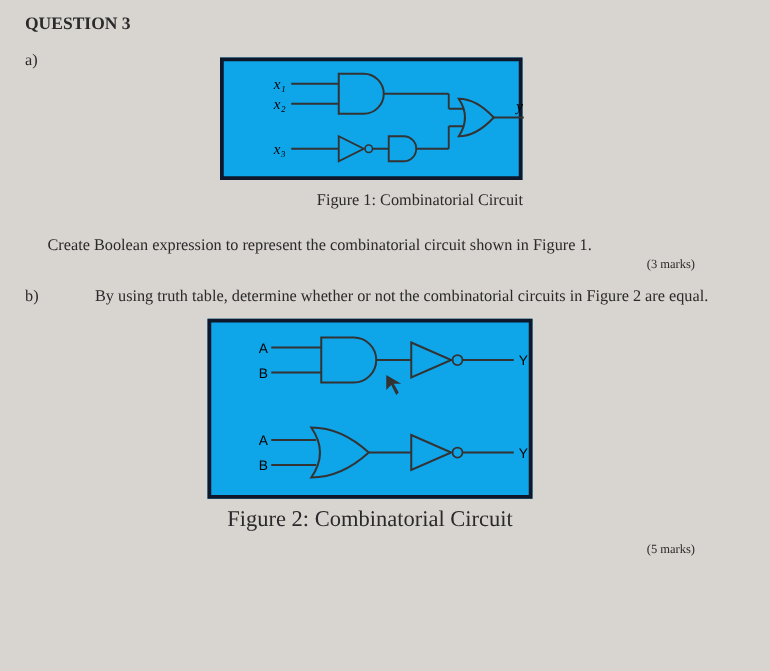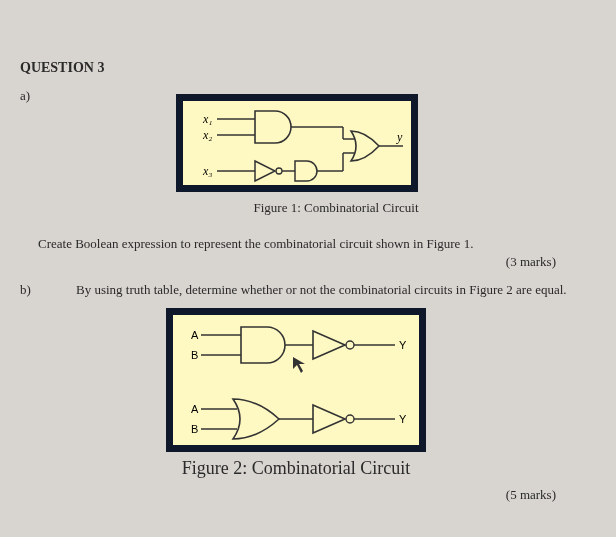--- a/index.html
+++ b/index.html
@@ -6,37 +6,38 @@
     body {
       width: 616px;
       height: 537px;
       background: #d8d4d0;
       font-family: Georgia, 'Times New Roman', serif;
       color: #2a2a2a;
       padding: 12px 20px;
       font-size: 13px;
       position: relative;
     }
-    .q-header { font-weight: bold; font-size: 14px; margin-bottom: 12px; margin-top: 48px; }
+    .q-header { font-weight: bold; font-size: 14px; margin-bottom: 12px; }
     .part { display: flex; margin-bottom: 8px; }
     .part-label { width: 56px; flex-shrink: 0; }
     .part-body { flex: 1; }
     .prompt { margin-bottom: 10px; }
     .figure-box {
-      border: 7px solid #0f172a;
-      background: #fef9c3;
+      border: 3px solid #0f172a;
+      background: #0ea5e9;
       margin: 6px auto;
       position: relative;
+      padding-left: 20px;
     }
     .fig1 { width: 242px; height: 98px; margin-left: 100px; }
     .fig2 { width: 260px; height: 144px; margin-left: 90px; margin-top: 6px; }
     .caption { text-align: center; font-size: 13px; margin: 8px 0 4px; }
     .caption2 { margin-left: 90px; width: 260px; text-align:center; font-size: 18px; margin-top: 6px; }
     .task-text { text-align: justify; margin: 16px 40px 2px 18px; }
-    .marks { text-align: right; margin-right: 40px; font-size: 13px; }
+    .marks { text-align: right; margin-right: 40px; font-size: 10px; }
     svg { display: block; }
     .input-label { font-family: 'Times New Roman', serif; font-style: italic; font-size: 12px; }
     .input-label2 { font-family: Arial, sans-serif; font-size: 11px; }
   </style>
 </head>
 <body>
 
 <div class="q-header">QUESTION 3</div>
 
 <div class="part">

